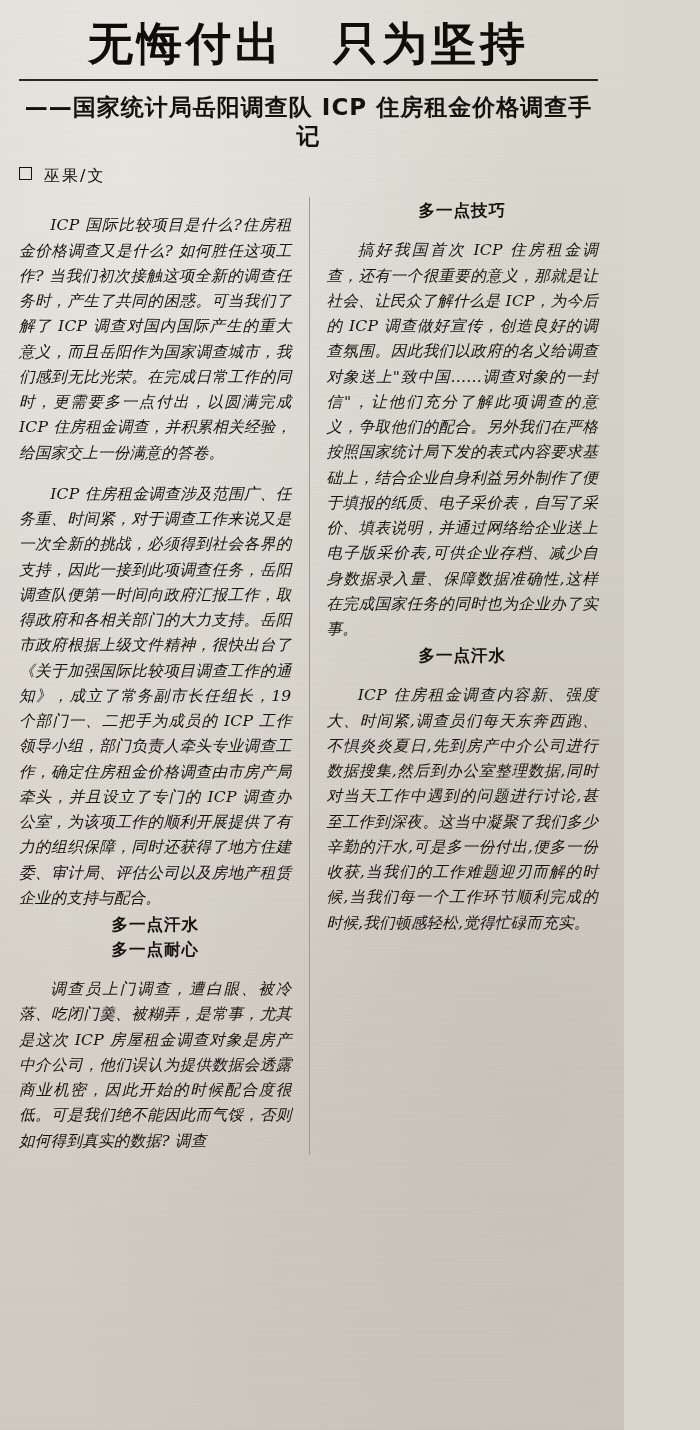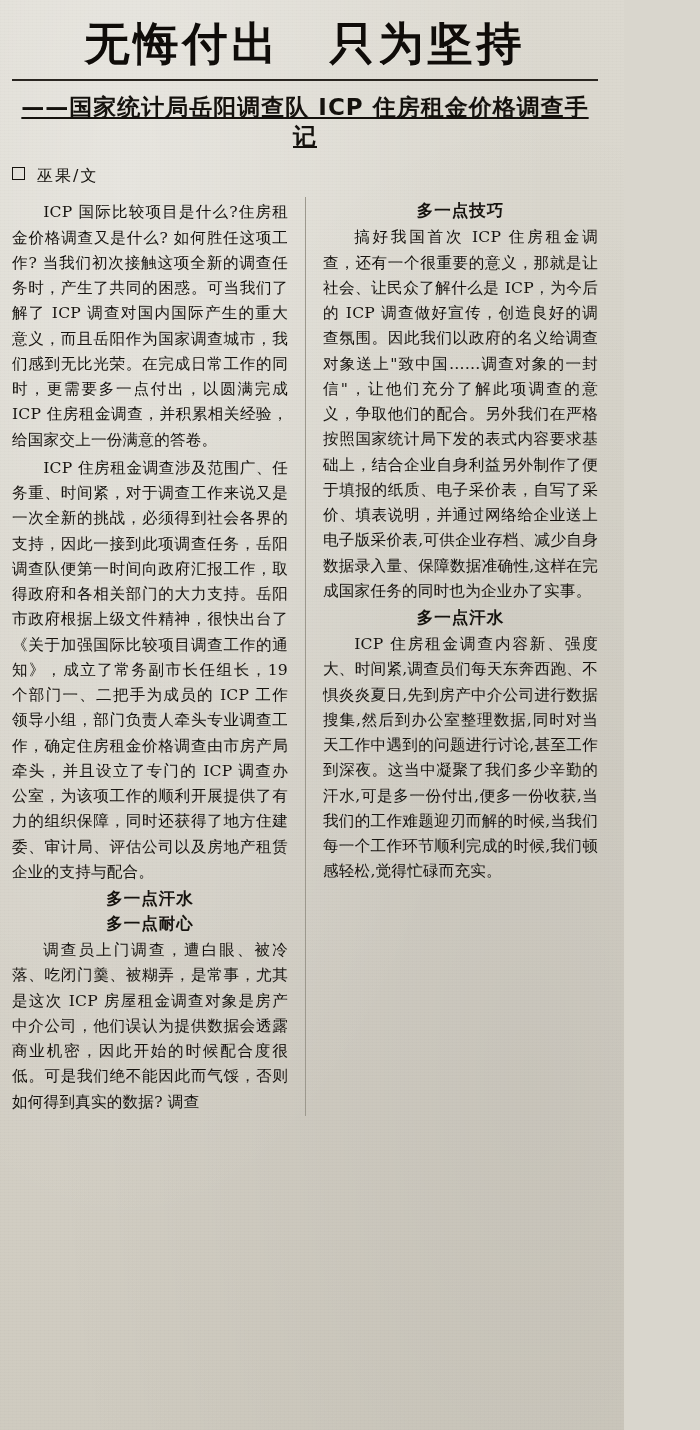--- a/index.html
+++ b/index.html
@@ -12,21 +12,21 @@
     background: #d9d6cd;
     font-family: "DejaVu Serif", "Liberation Serif", serif;
     color: #16130f;
     overflow: hidden;
   }
   .page {
     position: relative;
     width: 624px;
     height: 1430px;
     box-sizing: border-box;
-    padding: 14px 26px 10px 12px;
+    padding: 14px 26px 10px 19px;
     background:
       radial-gradient(ellipse at 20% 12%, rgba(255,255,255,0.35), rgba(255,255,255,0) 60%),
       radial-gradient(ellipse at 85% 75%, rgba(0,0,0,0.05), rgba(0,0,0,0) 65%),
       linear-gradient(180deg, #dcd9d0 0%, #d7d4ca 35%, #d3cfc5 70%, #cfcbc0 100%);
   }
   .grain {
     position: absolute;
     inset: 0;
     pointer-events: none;
     opacity: .18;
@@ -52,21 +52,20 @@
   }
   .subhead {
     text-align: center;
     font-family: "DejaVu Sans", "Liberation Sans", sans-serif;
     font-weight: bold;
     font-size: 23px;
     letter-spacing: 1px;
     line-height: 1.3;
     color: #15120e;
     margin: 2px 0 14px 0;
-    text-decoration: underline;
   }
   .byline {
     text-align: left;
     font-size: 16px;
     font-family: "DejaVu Sans", "Liberation Sans", sans-serif;
     font-weight: normal;
     letter-spacing: 2px;
     padding-right: 74px;
     margin-bottom: 10px;
   }
@@ -83,28 +82,29 @@
     gap: 0;
     align-items: stretch;
   }
   .col {
     width: 50%;
     box-sizing: border-box;
   }
   .col.left { padding-right: 17px; }
   .col.right { padding-left: 17px; border-left: 1px solid #9d998e; }
   p.body {
-    margin: 3px 0 1px 0;
+    margin: 16px 0 1px 0;
     font-size: 15.6px;
     line-height: 1.62;
     text-align: justify;
     text-justify: inter-ideograph;
     text-indent: 2em;
     letter-spacing: .2px;
     font-family: "DejaVu Serif", "Liberation Serif", serif;
+    font-style: italic;
   }
   h3.sechead {
     text-align: center;
     font-family: "DejaVu Sans", "Liberation Sans", sans-serif;
     font-weight: bold;
     font-size: 16.5px;
     letter-spacing: 1px;
     margin: 3px 0 2px 0;
   }
 </style>

